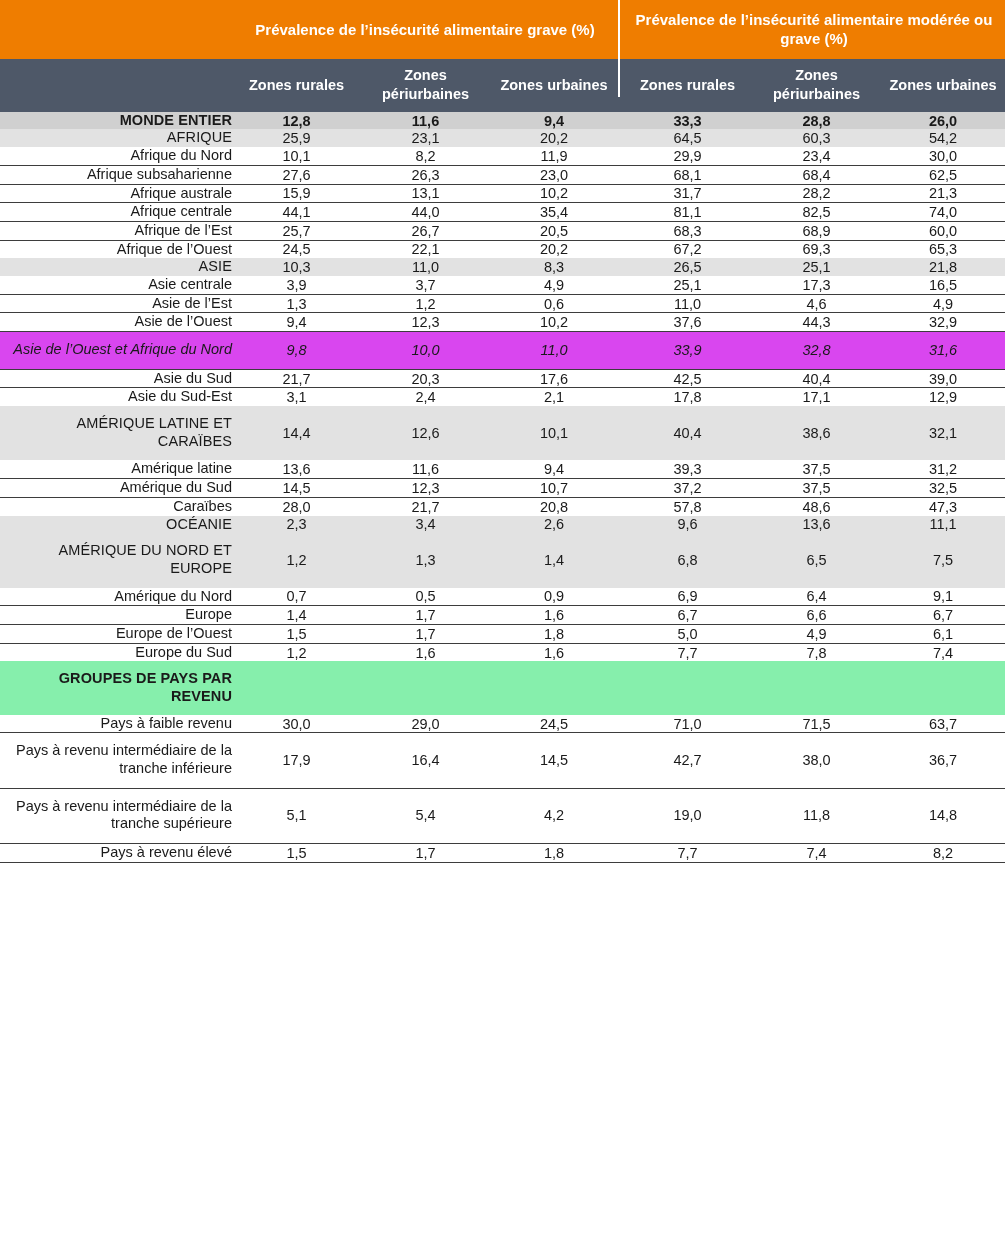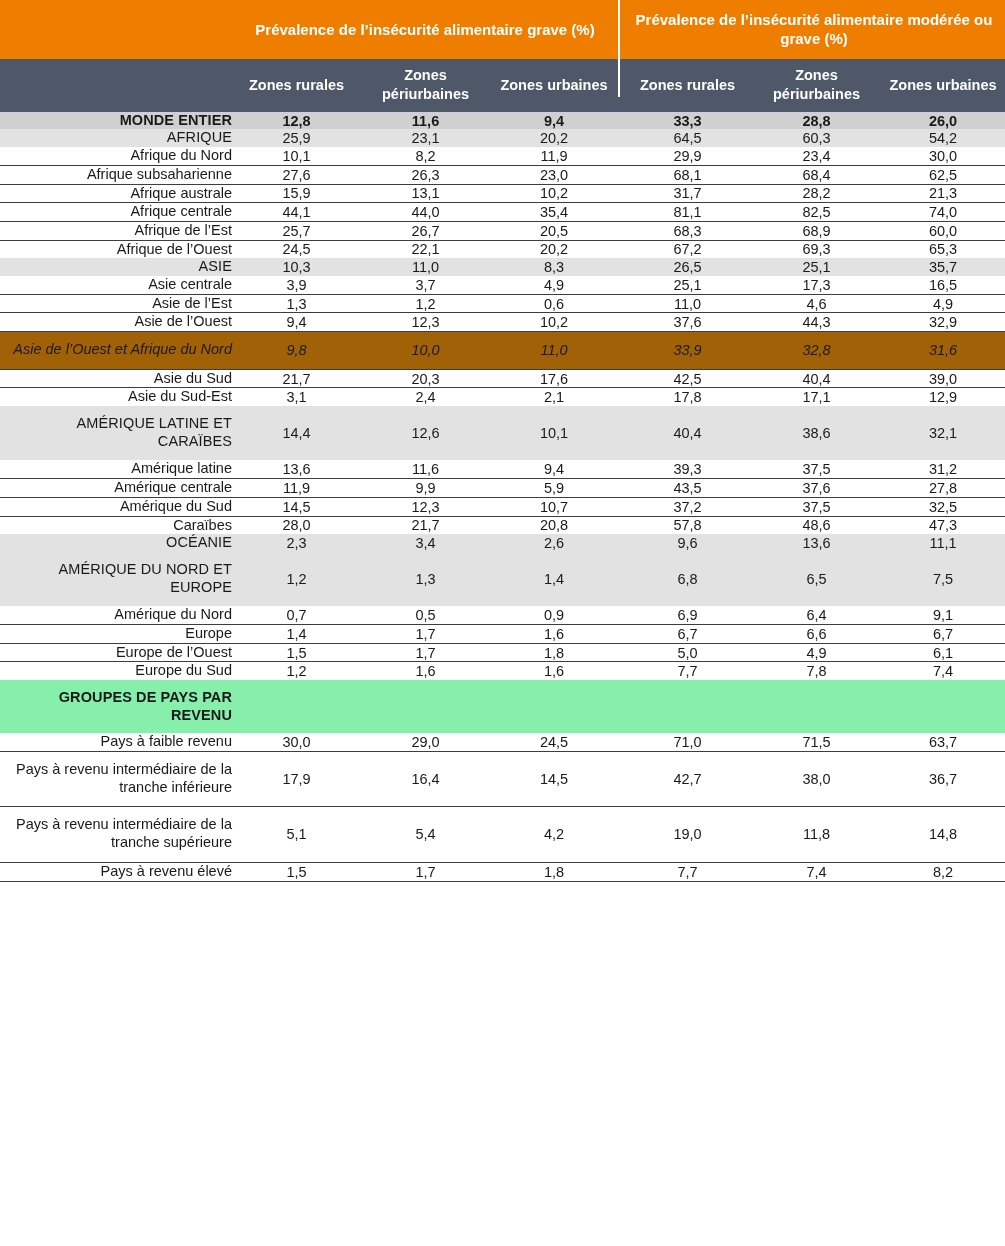--- a/index.html
+++ b/index.html
@@ -103,21 +103,21 @@
   
   td.lvl0 { padding-left: 21px; }
   td.lvl1 { padding-left: 21px; }
   td.lvl2 { padding-left: 38px; }
 
   
   tr.r-world td { background: #d0d0d0; font-weight: bold; }
   tr.r-major td { background: #e2e2e2; font-weight: normal; }
   tr.r-section td { background: #86efac; font-weight: bold; }
   tr.r-normal td { background: #ffffff; }
-  tr.r-italic td { background: #a16207; font-style: italic; }
+  tr.r-italic td { background: #d946ef; font-style: italic; }
 
   
   tr.sep td { border-top: 1.6px solid #3d3d3d; }
   tr.last-row td { border-bottom: 1.6px solid #3d3d3d; }
 
   tr.r-major td.lab,
   tr.r-world td.lab,
   tr.r-section td.lab { letter-spacing: 0.1px; }
 
   tr.tall td { padding-top: 9px; padding-bottom: 10px; }
@@ -240,21 +240,21 @@
           <td class="num">65,3</td>
         </tr>
         <tr class="r-major">
           <td class="lab lvl0">ASIE</td>
           <td class="num">10,3</td>
           <td class="num">11,0</td>
           <td class="num">8,3</td>
           <td class="gap-cell"></td>
           <td class="num">26,5</td>
           <td class="num">25,1</td>
-          <td class="num">35,7</td>
+          <td class="num">21,8</td>
         </tr>
         <tr class="r-normal">
           <td class="lab lvl1">Asie centrale</td>
           <td class="num">3,9</td>
           <td class="num">3,7</td>
           <td class="num">4,9</td>
           <td class="gap-cell"></td>
           <td class="num">25,1</td>
           <td class="num">17,3</td>
           <td class="num">16,5</td>
@@ -323,30 +323,20 @@
           <td class="lab lvl1">Amérique latine</td>
           <td class="num">13,6</td>
           <td class="num">11,6</td>
           <td class="num">9,4</td>
           <td class="gap-cell"></td>
           <td class="num">39,3</td>
           <td class="num">37,5</td>
           <td class="num">31,2</td>
         </tr>
         <tr class="r-normal sep">
-          <td class="lab lvl2">Amérique centrale</td>
-          <td class="num">11,9</td>
-          <td class="num">9,9</td>
-          <td class="num">5,9</td>
-          <td class="gap-cell"></td>
-          <td class="num">43,5</td>
-          <td class="num">37,6</td>
-          <td class="num">27,8</td>
-        </tr>
-        <tr class="r-normal sep">
           <td class="lab lvl2">Amérique du Sud</td>
           <td class="num">14,5</td>
           <td class="num">12,3</td>
           <td class="num">10,7</td>
           <td class="gap-cell"></td>
           <td class="num">37,2</td>
           <td class="num">37,5</td>
           <td class="num">32,5</td>
         </tr>
         <tr class="r-normal sep">

